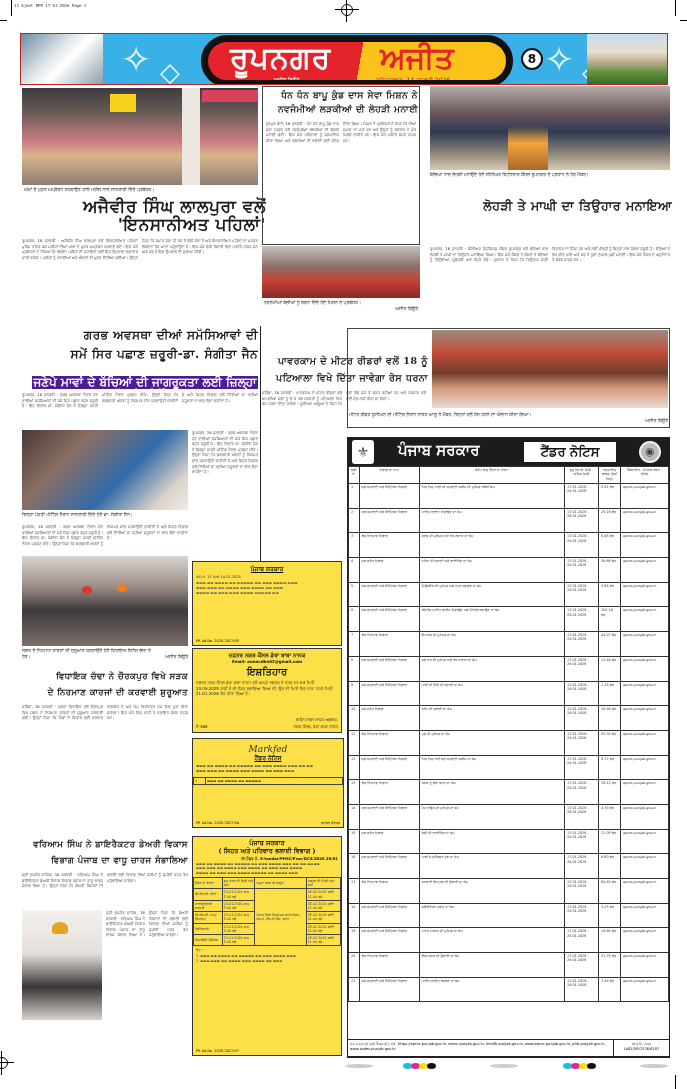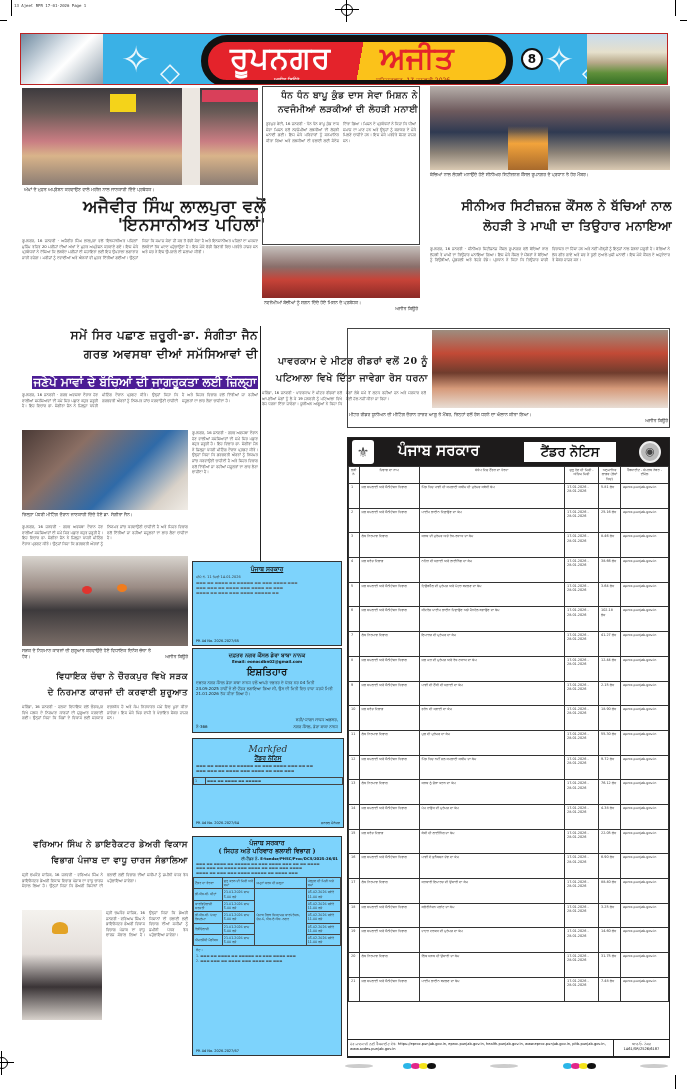--- a/index.html
+++ b/index.html
@@ -39,21 +39,21 @@
 .tender .hdr .seal{position:absolute;right:8px;top:3px;width:22px;height:22px;border-radius:50%;background:#bbb;border:2px solid #eee;font-size:11px;text-align:center;line-height:18px;color:#444}
 table.tt{width:100%;border-collapse:collapse;font-size:3.4px;line-height:4.3px;color:#333}
 table.tt th,table.tt td{border:1px solid #333;padding:1px 2px;vertical-align:top}
 table.tt th{font-weight:normal;text-align:center;height:17px}
 table.tt td{height:24.7px}
 .tfoot{position:absolute;left:347px;top:1039px;width:323px;height:19px;border:1px solid #222;font-size:3.6px;line-height:5px;padding:2px}
 .tfoot .r{position:absolute;right:0;top:0;width:56px;height:17px;border-left:1px solid #222;text-align:center;padding-top:2px}
 .colorbar{position:absolute;top:1063px;width:9px;height:6px;border-radius:50%}
 .grey{position:absolute;top:1064px;width:28px;height:4px;border-radius:50%;background:#ccc}
 
-.ad{position:absolute;border:1px solid #333;background:#7dd3fc}
+.ad{position:absolute;border:1px solid #333;background:#fde047}
 .ad .at{font-size:6px;font-weight:bold;text-align:center;font-family:"DejaVu Serif",serif}
 .mini{width:100%;border-collapse:collapse;font-size:3.3px;line-height:4.2px;color:#333}
 .mini td{border:1px solid #444;padding:1px}
 </style>
 </head>
 <body>
 
 <div class="slug">13 Ajeet RPR 17-01-2026 Page 1</div>
 <div class="reg" style="left:335px;top-1px;top:-2px">
     <i></i>
@@ -102,28 +102,27 @@
 <div class="body" style="left:266px;top:121px;width:150px;height:122px;column-count:2">ਨੂਰਪੁਰ ਬੇਦੀ, 16 ਜਨਵਰੀ - ਧੰਨ ਧੰਨ ਬਾਪੂ ਕੁੰਡ ਦਾਸ ਸੇਵਾ ਮਿਸ਼ਨ ਵਲੋਂ ਨਵਜੰਮੀਆਂ ਲੜਕੀਆਂ ਦੀ ਲੋਹੜੀ ਮਨਾਈ ਗਈ। ਇਸ ਮੌਕੇ ਪਰਿਵਾਰਾਂ ਨੂੰ ਸਨਮਾਨਿਤ ਕੀਤਾ ਗਿਆ ਅਤੇ ਲੜਕੀਆਂ ਦੀ ਭਲਾਈ ਲਈ ਸੰਦੇਸ਼ ਦਿੱਤਾ ਗਿਆ। ਮਿਸ਼ਨ ਦੇ ਪ੍ਰਬੰਧਕਾਂ ਨੇ ਕਿਹਾ ਕਿ ਧੀਆਂ ਸਮਾਜ ਦਾ ਮਾਣ ਹਨ ਅਤੇ ਉਨ੍ਹਾਂ ਨੂੰ ਬਰਾਬਰ ਦੇ ਮੌਕੇ ਮਿਲਣੇ ਚਾਹੀਦੇ ਹਨ। ਇਸ ਮੌਕੇ ਪਤਵੰਤੇ ਸੱਜਣ ਹਾਜ਼ਰ ਸਨ।</div>
 <div class="photo" style="left:262px;top:246px;width:158px;height:52px;background:linear-gradient(180deg,#c7c1bd 0%,#8a6e6a 40%,#c74338 65%,#8b2a26 100%)"></div>
 <div class="cap" style="left:264px;top:300px;width:154px">ਨਵਜੰਮੀਆਂ ਬੱਚੀਆਂ ਨੂੰ ਸ਼ਗਨ ਦਿੰਦੇ ਹੋਏ ਮਿਸ਼ਨ ਦੇ ਪ੍ਰਬੰਧਕ।</div>
 <div class="cap" style="left:380px;top:306px;width:38px;text-align:right">ਅਜੀਤ ਬਿਊਰੋ</div>
 
 <div class="photo" style="left:430px;top:86px;width:240px;height:84px;background:linear-gradient(180deg,#b7b0ab 0%,#6e5a5d 30%,#2f3a52 55%,#8e8478 80%,#d9c9b2 100%)">
   <div style="position:absolute;left:78px;top:40px;width:40px;height:44px;background:linear-gradient(0deg,#a86a2c,#f2a33b 60%,transparent)"></div>
 </div>
 <div class="cap" style="left:430px;top:172px;width:240px">ਬੱਚਿਆਂ ਨਾਲ ਲੋਹੜੀ ਮਨਾਉਂਦੇ ਹੋਏ ਸੀਨੀਅਰ ਸਿਟੀਜ਼ਨਜ਼ ਕੌਂਸਲ ਰੂਪਨਗਰ ਦੇ ਪ੍ਰਧਾਨ ਤੇ ਹੋਰ ਮੈਂਬਰ।</div>
 <div class="head" style="left:424px;top:196px;width:248px;font-size:12.5px;line-height:20px">
-  <div>ਸੀਨੀਅਰ ਸਿਟੀਜ਼ਨਜ਼ ਕੌਂਸਲ ਨੇ ਬੱਚਿਆਂ ਨਾਲ</div>
   <div>ਲੋਹੜੀ ਤੇ ਮਾਘੀ ਦਾ ਤਿਉਹਾਰ ਮਨਾਇਆ</div>
 </div>
 <div class="body" style="left:430px;top:246px;width:240px;height:74px;column-count:2">ਰੂਪਨਗਰ, 16 ਜਨਵਰੀ - ਸੀਨੀਅਰ ਸਿਟੀਜ਼ਨਜ਼ ਕੌਂਸਲ ਰੂਪਨਗਰ ਵਲੋਂ ਬੱਚਿਆਂ ਨਾਲ ਲੋਹੜੀ ਤੇ ਮਾਘੀ ਦਾ ਤਿਉਹਾਰ ਮਨਾਇਆ ਗਿਆ। ਇਸ ਮੌਕੇ ਕੌਂਸਲ ਦੇ ਮੈਂਬਰਾਂ ਨੇ ਬੱਚਿਆਂ ਨੂੰ ਰਿਉੜੀਆਂ, ਮੂੰਗਫਲੀ ਅਤੇ ਤੋਹਫ਼ੇ ਵੰਡੇ। ਪ੍ਰਧਾਨ ਨੇ ਕਿਹਾ ਕਿ ਤਿਉਹਾਰ ਸਾਡੀ ਵਿਰਾਸਤ ਦਾ ਹਿੱਸਾ ਹਨ ਅਤੇ ਨਵੀਂ ਪੀੜ੍ਹੀ ਨੂੰ ਇਨ੍ਹਾਂ ਨਾਲ ਜੋੜਨਾ ਜ਼ਰੂਰੀ ਹੈ। ਬੱਚਿਆਂ ਨੇ ਲੋਕ ਗੀਤ ਗਾਏ ਅਤੇ ਸਭ ਨੇ ਧੂਣੀ ਦੁਆਲੇ ਖੁਸ਼ੀ ਮਨਾਈ। ਇਸ ਮੌਕੇ ਕੌਂਸਲ ਦੇ ਅਹੁਦੇਦਾਰ ਤੇ ਮੈਂਬਰ ਹਾਜ਼ਰ ਸਨ।</div>
 
 <div class="head" style="left:22px;top:326px;width:236px;font-size:12px;line-height:19px">
+  <div>ਗਰਭ ਅਵਸਥਾ ਦੀਆਂ ਸਮੱਸਿਆਵਾਂ ਦੀ</div>
   <div>ਸਮੇਂ ਸਿਰ ਪਛਾਣ ਜ਼ਰੂਰੀ-ਡਾ. ਸੰਗੀਤਾ ਜੈਨ</div>
-  <div>ਗਰਭ ਅਵਸਥਾ ਦੀਆਂ ਸਮੱਸਿਆਵਾਂ ਦੀ</div>
 </div>
 <div class="banner" style="left:32px;top:376px;width:226px;height:13px">ਜਣੇਪੇ ਮਾਵਾਂ ਦੇ ਬੱਚਿਆਂ ਦੀ ਜਾਗਰੂਕਤਾ ਲਈ ਜ਼ਿਲ੍ਹਾ ਪੱਧਰੀ ਮੀਟਿੰਗ</div>
 <div class="rule" style="left:260px;top:326px;width:1px;height:270px"></div>
 <div class="body" style="left:22px;top:392px;width:236px;height:36px;column-count:3">ਰੂਪਨਗਰ, 16 ਜਨਵਰੀ - ਗਰਭ ਅਵਸਥਾ ਦੌਰਾਨ ਹੋਣ ਵਾਲੀਆਂ ਸਮੱਸਿਆਵਾਂ ਦੀ ਸਮੇਂ ਸਿਰ ਪਛਾਣ ਬਹੁਤ ਜ਼ਰੂਰੀ ਹੈ। ਇਹ ਵਿਚਾਰ ਡਾ. ਸੰਗੀਤਾ ਜੈਨ ਨੇ ਜ਼ਿਲ੍ਹਾ ਪੱਧਰੀ ਮੀਟਿੰਗ ਦੌਰਾਨ ਪ੍ਰਗਟ ਕੀਤੇ। ਉਨ੍ਹਾਂ ਕਿਹਾ ਕਿ ਗਰਭਵਤੀ ਔਰਤਾਂ ਨੂੰ ਨਿਯਮਤ ਜਾਂਚ ਕਰਵਾਉਣੀ ਚਾਹੀਦੀ ਹੈ ਅਤੇ ਸਿਹਤ ਵਿਭਾਗ ਵਲੋਂ ਦਿੱਤੀਆਂ ਜਾ ਰਹੀਆਂ ਸਹੂਲਤਾਂ ਦਾ ਲਾਭ ਲੈਣਾ ਚਾਹੀਦਾ ਹੈ।</div>
 <div class="photo" style="left:22px;top:430px;width:166px;height:80px;background:linear-gradient(135deg,#4a3a36 0%,#8b6f64 30%,#2f6aa8 60%,#d9d2c9 85%,#f0ece6 100%)"></div>
 <div class="cap" style="left:22px;top:512px;width:166px">ਜ਼ਿਲ੍ਹਾ ਪੱਧਰੀ ਮੀਟਿੰਗ ਦੌਰਾਨ ਜਾਣਕਾਰੀ ਦਿੰਦੇ ਹੋਏ ਡਾ. ਸੰਗੀਤਾ ਜੈਨ।</div>
 <div class="body" style="left:192px;top:430px;width:66px;height:90px;column-count:1">ਰੂਪਨਗਰ, 16 ਜਨਵਰੀ - ਗਰਭ ਅਵਸਥਾ ਦੌਰਾਨ ਹੋਣ ਵਾਲੀਆਂ ਸਮੱਸਿਆਵਾਂ ਦੀ ਸਮੇਂ ਸਿਰ ਪਛਾਣ ਬਹੁਤ ਜ਼ਰੂਰੀ ਹੈ। ਇਹ ਵਿਚਾਰ ਡਾ. ਸੰਗੀਤਾ ਜੈਨ ਨੇ ਜ਼ਿਲ੍ਹਾ ਪੱਧਰੀ ਮੀਟਿੰਗ ਦੌਰਾਨ ਪ੍ਰਗਟ ਕੀਤੇ। ਉਨ੍ਹਾਂ ਕਿਹਾ ਕਿ ਗਰਭਵਤੀ ਔਰਤਾਂ ਨੂੰ ਨਿਯਮਤ ਜਾਂਚ ਕਰਵਾਉਣੀ ਚਾਹੀਦੀ ਹੈ ਅਤੇ ਸਿਹਤ ਵਿਭਾਗ ਵਲੋਂ ਦਿੱਤੀਆਂ ਜਾ ਰਹੀਆਂ ਸਹੂਲਤਾਂ ਦਾ ਲਾਭ ਲੈਣਾ ਚਾਹੀਦਾ ਹੈ।</div>
 <div class="body" style="left:22px;top:524px;width:166px;height:30px;column-count:2">ਰੂਪਨਗਰ, 16 ਜਨਵਰੀ - ਗਰਭ ਅਵਸਥਾ ਦੌਰਾਨ ਹੋਣ ਵਾਲੀਆਂ ਸਮੱਸਿਆਵਾਂ ਦੀ ਸਮੇਂ ਸਿਰ ਪਛਾਣ ਬਹੁਤ ਜ਼ਰੂਰੀ ਹੈ। ਇਹ ਵਿਚਾਰ ਡਾ. ਸੰਗੀਤਾ ਜੈਨ ਨੇ ਜ਼ਿਲ੍ਹਾ ਪੱਧਰੀ ਮੀਟਿੰਗ ਦੌਰਾਨ ਪ੍ਰਗਟ ਕੀਤੇ। ਉਨ੍ਹਾਂ ਕਿਹਾ ਕਿ ਗਰਭਵਤੀ ਔਰਤਾਂ ਨੂੰ ਨਿਯਮਤ ਜਾਂਚ ਕਰਵਾਉਣੀ ਚਾਹੀਦੀ ਹੈ ਅਤੇ ਸਿਹਤ ਵਿਭਾਗ ਵਲੋਂ ਦਿੱਤੀਆਂ ਜਾ ਰਹੀਆਂ ਸਹੂਲਤਾਂ ਦਾ ਲਾਭ ਲੈਣਾ ਚਾਹੀਦਾ ਹੈ।</div>
 
 <div class="ad" style="left:192px;top:561px;width:150px;height:85px">
@@ -149,21 +148,21 @@
   <div>ਵਰਿਆਮ ਸਿੰਘ ਨੇ ਡਾਇਰੈਕਟਰ ਡੇਅਰੀ ਵਿਕਾਸ</div>
   <div>ਵਿਭਾਗ ਪੰਜਾਬ ਦਾ ਵਾਧੂ ਚਾਰਜ ਸੰਭਾਲਿਆ</div>
 </div>
 <div class="body" style="left:22px;top:872px;width:166px;height:34px;column-count:2">ਸ੍ਰੀ ਚਮਕੌਰ ਸਾਹਿਬ, 16 ਜਨਵਰੀ - ਵਰਿਆਮ ਸਿੰਘ ਨੇ ਡਾਇਰੈਕਟਰ ਡੇਅਰੀ ਵਿਕਾਸ ਵਿਭਾਗ ਪੰਜਾਬ ਦਾ ਵਾਧੂ ਚਾਰਜ ਸੰਭਾਲ ਲਿਆ ਹੈ। ਉਨ੍ਹਾਂ ਕਿਹਾ ਕਿ ਡੇਅਰੀ ਕਿਸਾਨਾਂ ਦੀ ਭਲਾਈ ਲਈ ਵਿਭਾਗ ਦੀਆਂ ਸਕੀਮਾਂ ਨੂੰ ਜ਼ਮੀਨੀ ਪੱਧਰ ਤੱਕ ਪਹੁੰਚਾਇਆ ਜਾਵੇਗਾ।</div>
 <div class="photo" style="left:22px;top:910px;width:80px;height:110px;background:linear-gradient(180deg,#f4f2ee 0%,#e4deda 40%,#3a3436 70%,#d8d2cc 100%)">
   <div style="position:absolute;left:30px;top:12px;width:16px;height:12px;background:#e3a326;border-radius:50% 50% 20% 20%"></div>
 </div>
 <div class="body" style="left:106px;top:910px;width:82px;height:110px;column-count:2">ਸ੍ਰੀ ਚਮਕੌਰ ਸਾਹਿਬ, 16 ਜਨਵਰੀ - ਵਰਿਆਮ ਸਿੰਘ ਨੇ ਡਾਇਰੈਕਟਰ ਡੇਅਰੀ ਵਿਕਾਸ ਵਿਭਾਗ ਪੰਜਾਬ ਦਾ ਵਾਧੂ ਚਾਰਜ ਸੰਭਾਲ ਲਿਆ ਹੈ। ਉਨ੍ਹਾਂ ਕਿਹਾ ਕਿ ਡੇਅਰੀ ਕਿਸਾਨਾਂ ਦੀ ਭਲਾਈ ਲਈ ਵਿਭਾਗ ਦੀਆਂ ਸਕੀਮਾਂ ਨੂੰ ਜ਼ਮੀਨੀ ਪੱਧਰ ਤੱਕ ਪਹੁੰਚਾਇਆ ਜਾਵੇਗਾ।</div>
 
 <div class="head" style="left:262px;top:352px;width:166px;font-size:9.5px;line-height:17px">
-  <div>ਪਾਵਰਕਾਮ ਦੇ ਮੀਟਰ ਰੀਡਰਾਂ ਵਲੋਂ 20 ਨੂੰ</div>
+  <div>ਪਾਵਰਕਾਮ ਦੇ ਮੀਟਰ ਰੀਡਰਾਂ ਵਲੋਂ 18 ਨੂੰ</div>
   <div>ਪਟਿਆਲਾ ਵਿਖੇ ਦਿੱਤਾ ਜਾਵੇਗਾ ਰੋਸ ਧਰਨਾ</div>
 </div>
 <div class="body" style="left:262px;top:390px;width:164px;height:42px;column-count:2">ਮੋਰਿੰਡਾ, 16 ਜਨਵਰੀ - ਪਾਵਰਕਾਮ ਦੇ ਮੀਟਰ ਰੀਡਰਾਂ ਵਲੋਂ ਆਪਣੀਆਂ ਮੰਗਾਂ ਨੂੰ ਲੈ ਕੇ 19 ਜਨਵਰੀ ਨੂੰ ਪਟਿਆਲਾ ਵਿਖੇ ਰੋਸ ਧਰਨਾ ਦਿੱਤਾ ਜਾਵੇਗਾ। ਯੂਨੀਅਨ ਆਗੂਆਂ ਨੇ ਕਿਹਾ ਕਿ ਮੰਗਾਂ ਲੰਬੇ ਸਮੇਂ ਤੋਂ ਲਟਕ ਰਹੀਆਂ ਹਨ ਅਤੇ ਸਰਕਾਰ ਵਲੋਂ ਕੋਈ ਹੱਲ ਨਹੀਂ ਕੀਤਾ ਜਾ ਰਿਹਾ।</div>
 <div class="box" style="left:347px;top:328px;width:323px;height:100px"></div>
 <div class="photo" style="left:432px;top:330px;width:236px;height:78px;background:linear-gradient(180deg,#9d8d7f 0%,#c24a36 30%,#6f3c2d 55%,#d69a7a 75%,#e8ddd4 100%)"></div>
 <div class="cap" style="left:349px;top:412px;width:318px">ਮੀਟਰ ਰੀਡਰ ਯੂਨੀਅਨ ਦੀ ਮੀਟਿੰਗ ਦੌਰਾਨ ਹਾਜ਼ਰ ਆਗੂ ਤੇ ਮੈਂਬਰ, ਜਿਨ੍ਹਾਂ ਵਲੋਂ ਰੋਸ ਧਰਨੇ ਦਾ ਐਲਾਨ ਕੀਤਾ ਗਿਆ।</div>
 <div class="cap" style="left:620px;top:418px;width:48px;text-align:right">ਅਜੀਤ ਬਿਊਰੋ</div>
 
 <div class="ad" style="left:192px;top:648px;width:150px;height:85px">
   <div class="at" style="font-size:5.5px;margin-top:3px">ਦਫ਼ਤਰ ਨਗਰ ਕੌਂਸਲ ਡੇਰਾ ਬਾਬਾ ਨਾਨਕ</div>

